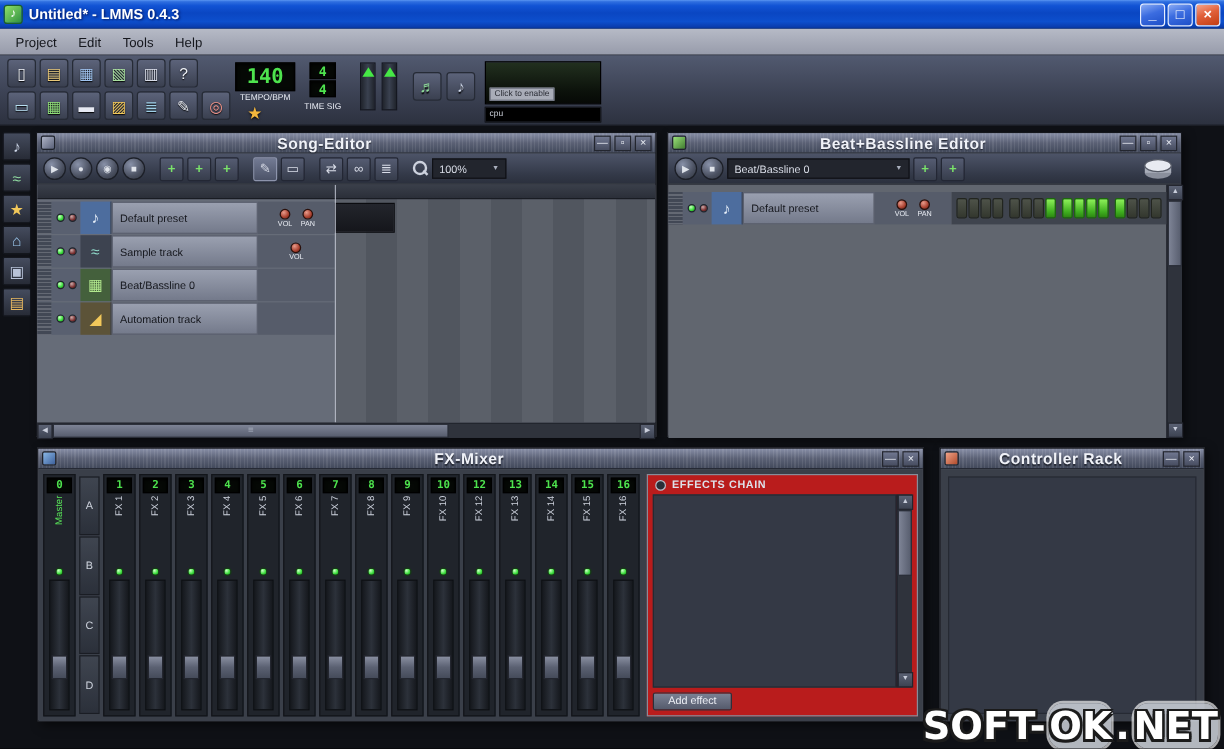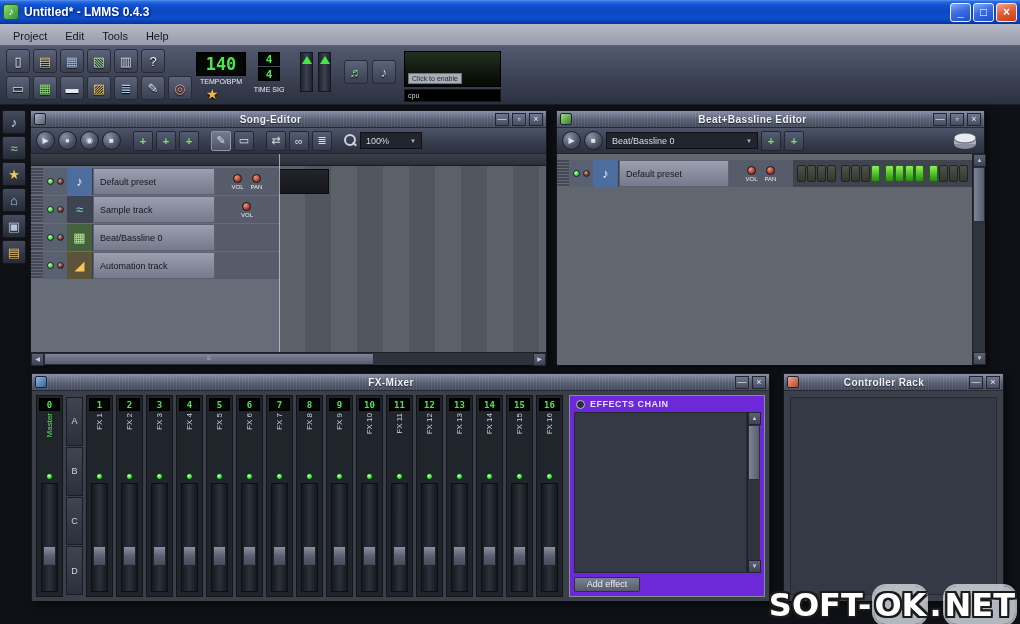--- a/index.html
+++ b/index.html
@@ -59,21 +59,21 @@
   
   .mdi { position:absolute; background:#61666f; border:1px solid #14161c; box-shadow:3px 3px 8px rgba(0,0,0,.55); }
   .mdi-titlebar { height:17px; display:flex; align-items:center; gap:3px; padding:0 3px; border-bottom:1px solid #262a35;
     background-image:repeating-linear-gradient(90deg, rgba(255,255,255,.08) 0 1px, rgba(0,0,0,0) 1px 3px),
       linear-gradient(180deg,#878ea6 0%,#5b6175 50%,#434a5c 100%); }
   .mdi-icon { width:12px; height:12px; border-radius:2px; border:1px solid #1e222b; }
   .mdi-icon.se-i { background:linear-gradient(135deg,#aeb4c6,#596078); }
   .mdi-icon.bb-i { background:linear-gradient(135deg,#9be27a,#3f7a2f); }
   .mdi-icon.fx-i { background:linear-gradient(135deg,#8ab8e8,#3c5f9a); }
   .mdi-icon.cr-i { background:linear-gradient(135deg,#f2a48a,#b04a2a); }
-  .mdi-title { flex:1; text-align:center; font-size:10px; font-weight:bold; color:#f0f2f8;
+  .mdi-title { flex:1; text-align:center; font-size:13px; font-weight:bold; color:#f0f2f8;
     text-shadow:0 1px 1px #20242e; letter-spacing:.4px; }
   .mdi-btn { width:14px; height:13px; font-size:9px; line-height:11px; text-align:center; color:#e8ebf2;
     background:linear-gradient(180deg,#707790,#474d60); border:1px solid #23262f; }
 
   .ed-toolbar { height:26px; display:flex; align-items:center; gap:3px; padding:0 5px; border-bottom:1px solid #20232c;
     background:linear-gradient(180deg,#4d5468,#333948 70%,#2b303d); }
   .btn-strip { display:flex; gap:3px; align-items:center; }
   .round-btn { width:19px; height:19px; border-radius:50%; flex:none;
     background:radial-gradient(circle at 35% 30%,#8891a8,#4a5060 60%,#30353f);
     border:1px solid #1c1f27; color:#dfe3ea; font-size:8px; display:flex; align-items:center; justify-content:center; }
@@ -151,21 +151,21 @@
   .fx-strip.master .fx-label { color:#59e659; }
   .fx-led { width:7px; height:7px; border-radius:50%; margin:2px 0 3px; flex:none;
     background:radial-gradient(circle at 35% 30%,#c8ffc0,#3ddd3d 55%,#0f7a12); border:1px solid #163a16; }
   .fx-fader { width:17px; flex:1; position:relative; margin-bottom:2px;
     background:linear-gradient(90deg,#15181d,#2c313a 50%,#15181d); border:1px solid #0d0f13; }
   .fx-handle { position:absolute; left:1px; right:1px; top:58%; height:20px;
     background:linear-gradient(180deg,#8a90a2 0%,#5b6172 50%,#454b5a 100%); border:1px solid #23262f; }
   #fx-banks { width:17px; display:flex; flex-direction:column; gap:1px; padding:2px 0; }
   .fx-bank { flex:1; background:linear-gradient(180deg,#3f4550,#2b303a); border:1px solid #1a1d24;
     color:#cfd4de; font-size:9px; display:flex; align-items:center; justify-content:center; }
-  .fx-chain { flex:1; margin-left:3px; border:1px solid #868c99; display:flex; flex-direction:column; background:#6d28d9; }
+  .fx-chain { flex:1; margin-left:3px; border:1px solid #868c99; display:flex; flex-direction:column; background:#b91c1c; }
   .fx-chain-header { display:flex; align-items:center; gap:5px; padding:3px 6px; }
   .fx-chain-led { width:9px; height:9px; border-radius:50%; border:1px solid #b9bec9; background:#2a2e37; flex:none; }
   .fx-chain-title { font-size:9px; font-weight:bold; color:#dde1ea; letter-spacing:.5px; }
   .chain-mid { flex:1; display:flex; margin:0 4px; }
   .fx-chain-body { flex:1; background:#343945; border:1px solid #262a33; }
   .add-effect-btn { width:66px; height:15px; margin:4px; background:linear-gradient(180deg,#7b8294,#555b6c);
     border:1px solid #2c303b; color:#eceef4; font-size:9px; line-height:13px; text-align:center; border-radius:2px; }
 
   
   #controller-rack { left:783px; top:373px; width:221px; height:228px; }
@@ -556,30 +556,20 @@
             <div class="fx-num lcd">10</div>
             <div class="fx-label-wrap">
               <div class="fx-label">FX 10</div>
             </div>
             <div class="fx-led"></div>
             <div class="fx-fader">
               <div class="fx-handle"></div>
             </div>
           </div>
           <div class="fx-strip">
-            <div class="fx-num lcd">11</div>
-            <div class="fx-label-wrap">
-              <div class="fx-label">FX 11</div>
-            </div>
-            <div class="fx-led"></div>
-            <div class="fx-fader">
-              <div class="fx-handle"></div>
-            </div>
-          </div>
-          <div class="fx-strip">
             <div class="fx-num lcd">12</div>
             <div class="fx-label-wrap">
               <div class="fx-label">FX 12</div>
             </div>
             <div class="fx-led"></div>
             <div class="fx-fader">
               <div class="fx-handle"></div>
             </div>
           </div>
           <div class="fx-strip">

